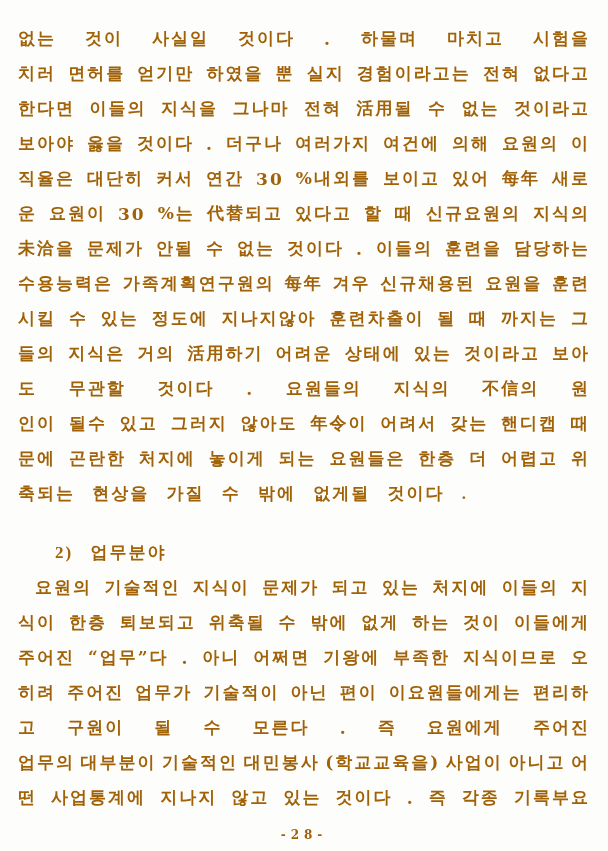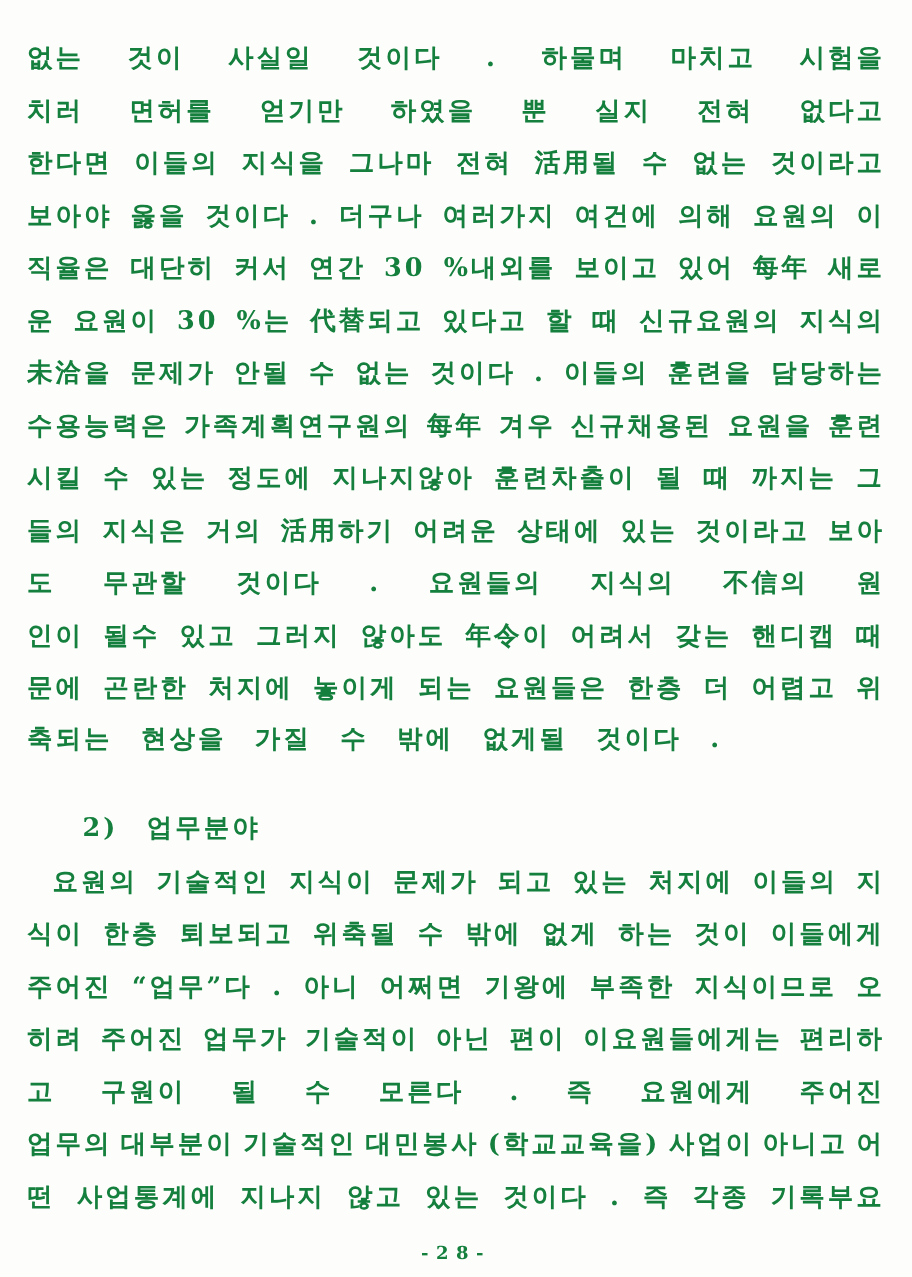--- a/index.html
+++ b/index.html
@@ -9,21 +9,21 @@
   }
   .page {
     position: relative;
     width: 608px;
     height: 851px;
     box-sizing: border-box;
     background: #fdfdfc;
     padding: 21px 18px 0 18px;
     font-family: "DejaVu Serif", "Liberation Serif", serif;
     font-weight: 600;
-    color: #15803d;
+    color: #a16207;
     overflow: hidden;
   }
   .line {
     height: 35px;
     font-size: 17px;
     letter-spacing: 2px;
     white-space: nowrap;
     overflow: hidden;
   }
   
@@ -33,20 +33,21 @@
     align-items: center;
   }
   .spread span {
     flex: 0 0 auto;
   }
   
   .plain {
     line-height: 35px;
     word-spacing: 11px;
     text-align: left;
+    font-family: Liberation Serif, serif;
   }
   .indent-first {
     padding-left: 17px;
   }
   .heading-row {
     margin-top: 24px;
     padding-left: 37px;
   }
   .page-number-row {
     margin-top: 5px;
@@ -73,20 +74,21 @@
       <span>마치고</span>
       <span>시험을</span>
     </div>
   <div class="line spread">
       <span>치러</span>
       <span>면허를</span>
       <span>얻기만</span>
       <span>하였을</span>
       <span>뿐</span>
       <span>실지</span>
+      <span>경험이라고는</span>
       <span>전혀</span>
       <span>없다고</span>
     </div>
   <div class="line spread">
       <span>한다면</span>
       <span>이들의</span>
       <span>지식을</span>
       <span>그나마</span>
       <span>전혀</span>
       <span>活用될</span>

